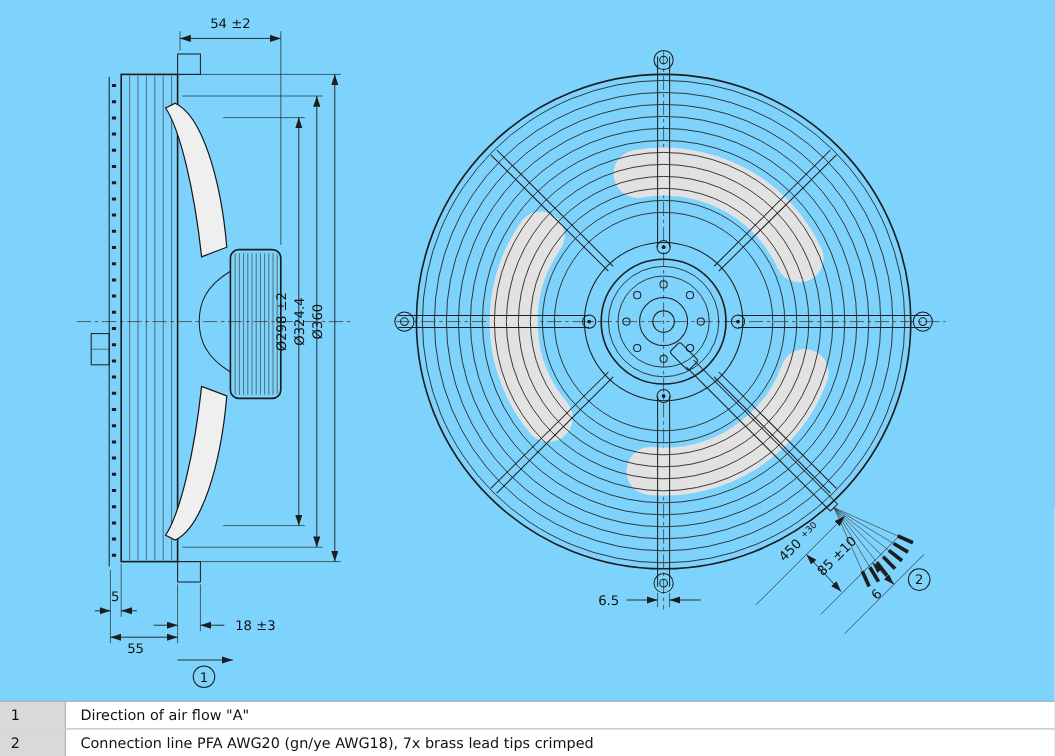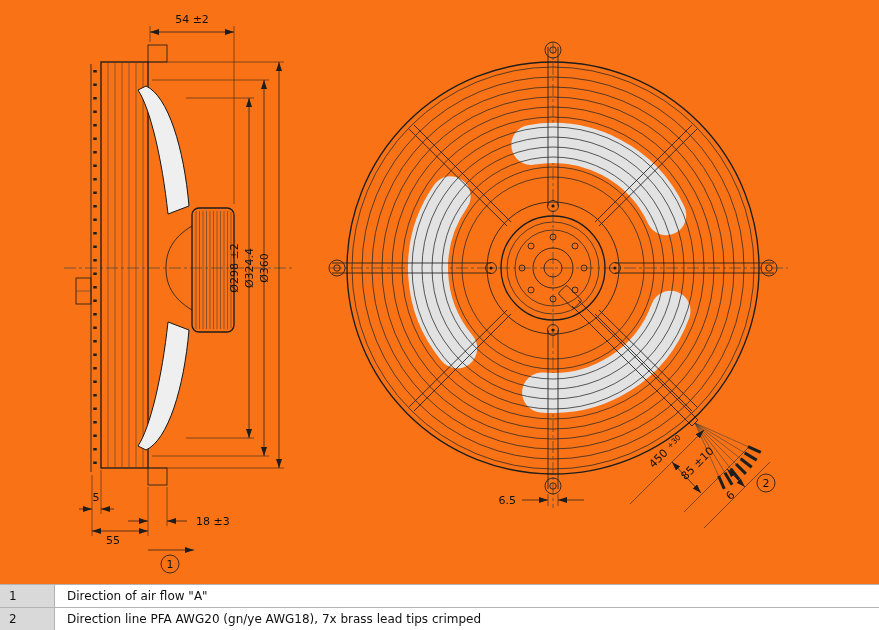--- a/index.html
+++ b/index.html
@@ -1,16 +1,16 @@
 <!DOCTYPE html>
 <html><head>
 <meta charset="utf-8">
 <style>
   html,body{margin:0;padding:0;background:#fff;}
-  .page{position:relative;width:879px;height:630px;background:#f97316;overflow:hidden;
+  .page{position:relative;width:879px;height:630px;background:#7dd3fc;overflow:hidden;
         font-family:"DejaVu Sans","Liberation Sans",sans-serif;}
   .page svg{position:absolute;left:0;top:0;}
   svg text{fill:#111;font-size:11px;font-family:"DejaVu Sans","Liberation Sans",sans-serif;}
   svg text.small{font-size:7.5px;}
   svg text.callout{font-size:11px;}
   .ln{stroke:#1d1d1d;fill:none;stroke-width:.85;}
   .bold{stroke:#1d1d1d;fill:none;stroke-width:1.35;}
   .thin{stroke:#3a3a3a;fill:none;stroke-width:.55;}
   .ring{stroke:#262626;fill:none;stroke-width:.75;}
   .cl{stroke:#444;fill:none;stroke-width:.7;stroke-dasharray:12 3 3 3;}
@@ -226,17 +226,17 @@
   </g>
 </svg>
 
 <div class="legend">
   <div class="legend-row">
     <div class="legend-num">1</div>
     <div class="legend-desc">Direction of air flow "A"</div>
   </div>
   <div class="legend-row">
     <div class="legend-num">2</div>
-    <div class="legend-desc">Direction line PFA AWG20 (gn/ye AWG18), 7x brass lead tips crimped</div>
+    <div class="legend-desc">Connection line PFA AWG20 (gn/ye AWG18), 7x brass lead tips crimped</div>
   </div>
 </div>
 
 </div>
 
 </body></html>

